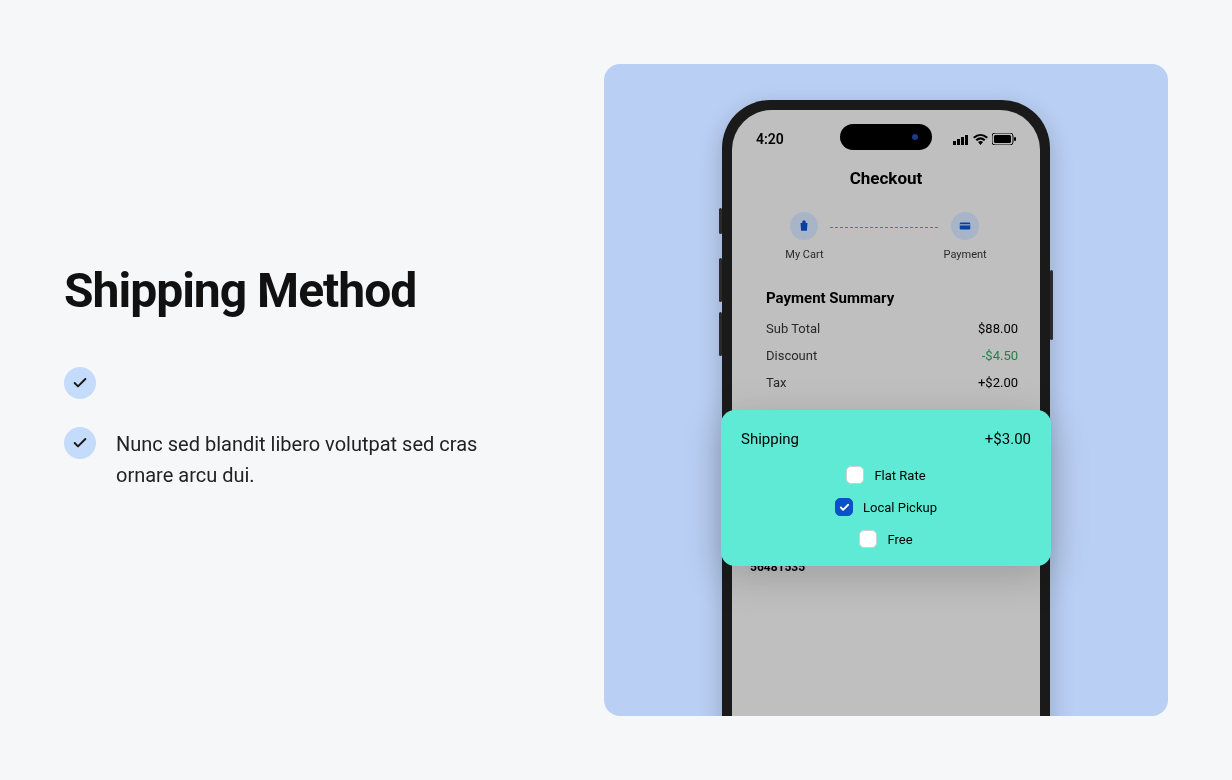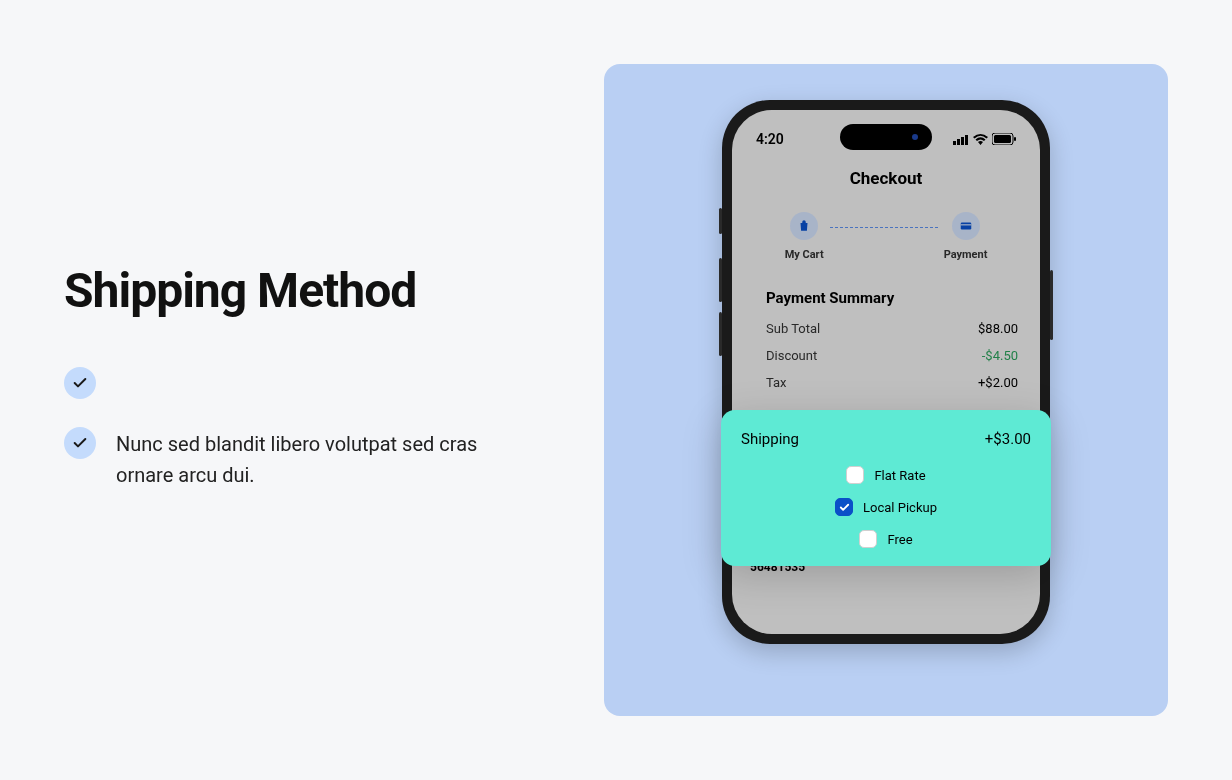--- a/index.html
+++ b/index.html
@@ -54,21 +54,21 @@
   border-radius: 16px;
   display: flex;
   align-items: flex-start;
   justify-content: center;
   padding-top: 36px;
   overflow: hidden;
   position: relative;
 }
 .phone {
   width: 328px;
-  height: 544px;
+  height: 680px;
   background: #1a1a1a;
   border-radius: 48px;
   padding: 10px;
   position: relative;
   box-shadow: 0 8px 24px rgba(0,0,0,.2);
 }
 .phone-screen {
   width: 100%;
   height: 100%;
   background: #e9e9e9;
@@ -143,21 +143,21 @@
 .step-circle {
   width: 28px;
   height: 28px;
   border-radius: 50%;
   background: #cedcf5;
   display: flex;
   align-items: center;
   justify-content: center;
 }
 .step-circle svg { width: 14px; height: 14px; }
-.step-label { font-size: 11px; color: #333; font-weight: bold; }
+.step-label { font-size: 11px; color: #333; }
 .step-line {
   width: 108px;
   height: 0;
   border-top: 1px dashed #5b8de8;
   margin: 0 6px 18px;
 }
 .panel {
   padding: 0 22px;
   margin-left: 12px;
 }

